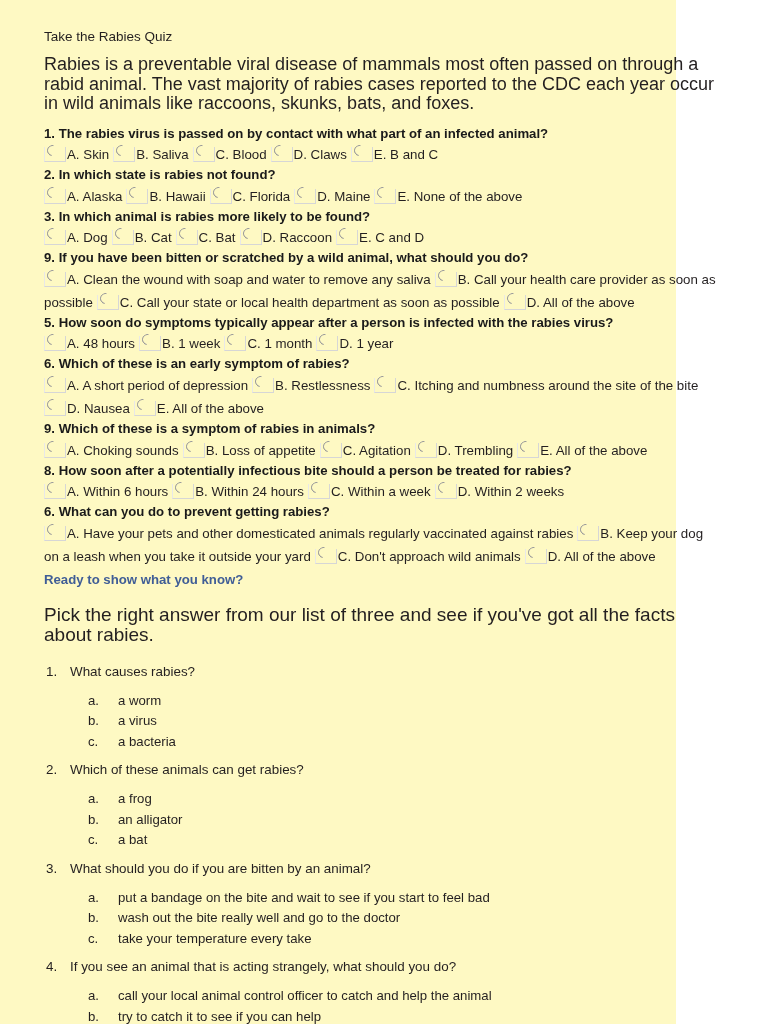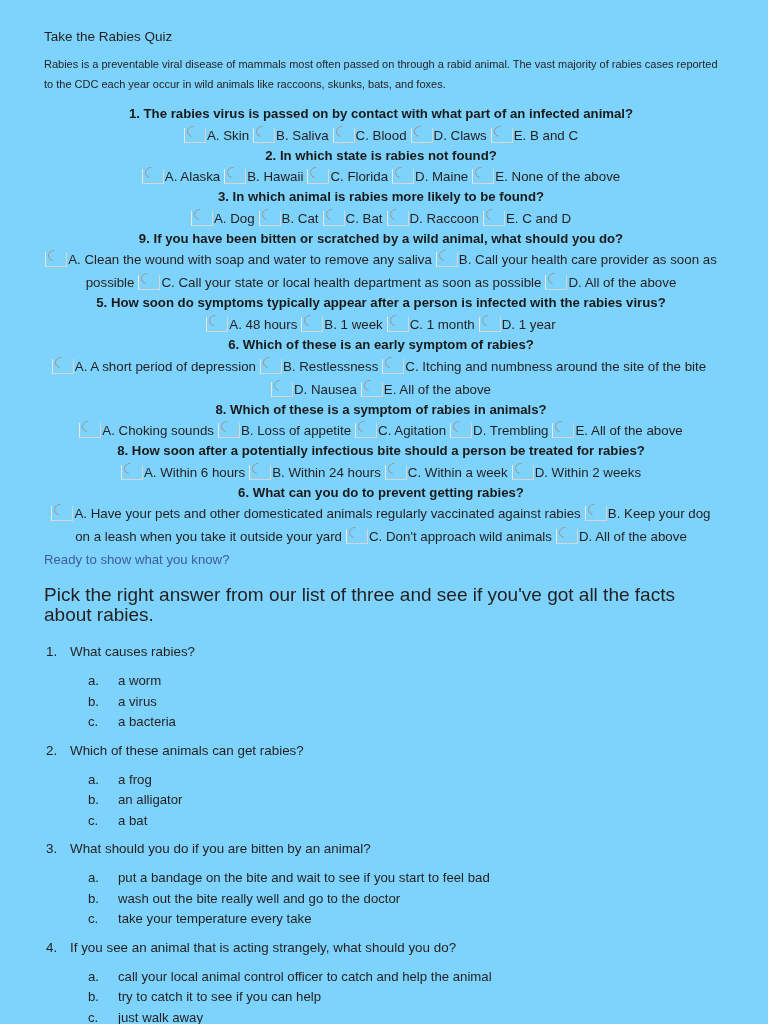--- a/index.html
+++ b/index.html
@@ -11,23 +11,23 @@
     width: 768px;
     height: 1024px;
     overflow: hidden;
     font-family: "Liberation Sans", sans-serif;
     color: #231f20;
     -webkit-font-smoothing: antialiased;
   }
 
   .page {
     position: relative;
-    width: 768px;
+    width: 676px;
     height: 1024px;
-    background: #7dd3fc;
+    background: #fef9c3;
     padding: 0;
     box-sizing: border-box;
   }
 
   .content {
     position: absolute;
     left: 44px;
     top: 27px;
     width: 674px;
   }
@@ -35,29 +35,29 @@
   
   .doc-title {
     font-size: 13.5px;
     line-height: 19px;
     color: #231f20;
     margin: 0 0 9px 0;
     font-weight: normal;
   }
 
   .intro {
-    font-size: 11px;
+    font-size: 18px;
     line-height: 19.5px;
     color: #231f20;
     margin: 0 0 11px 0;
     text-align: left;
   }
 
   
-  .quiz { margin: 0; text-align: center; }
+  .quiz { margin: 0; }
 
   .q-block { margin: 0; }
 
   .q-text {
     font-size: 13.2px;
     line-height: 18.6px;
     font-weight: bold;
     color: #1a1a1a;
     margin: 0;
   }
@@ -95,21 +95,21 @@
     border-bottom-color: transparent;
     transform: rotate(-35deg);
   }
   .opt-label { white-space: normal; }
   .opt-sep { display: inline-block; width: 4px; }
 
   
   .blue-head {
     font-size: 13.2px;
     line-height: 19px;
-    font-weight: normal;
+    font-weight: bold;
     color: #3f5d96;
     margin: 2px 0 16px 0;
   }
 
   .sub-intro {
     font-size: 19px;
     line-height: 20px;
     color: #231f20;
     margin: 4px 0 0 0;
   }
@@ -181,21 +181,21 @@
         </div>
         <div class="q-block">
           <div class="q-text">5. How soon do symptoms typically appear after a person is infected with the rabies virus?</div>
           <div class="q-options"><span class="radio" role="radio"></span><span class="opt-label">A. 48 hours</span><span class="opt-sep"></span><span class="radio" role="radio"></span><span class="opt-label">B. 1 week</span><span class="opt-sep"></span><span class="radio" role="radio"></span><span class="opt-label">C. 1 month</span><span class="opt-sep"></span><span class="radio" role="radio"></span><span class="opt-label">D. 1 year</span></div>
         </div>
         <div class="q-block">
           <div class="q-text">6. Which of these is an early symptom of rabies?</div>
           <div class="q-options"><span class="radio" role="radio"></span><span class="opt-label">A. A short period of depression</span><span class="opt-sep"></span><span class="radio" role="radio"></span><span class="opt-label">B. Restlessness</span><span class="opt-sep"></span><span class="radio" role="radio"></span><span class="opt-label">C. Itching and numbness around the site of the bite</span><span class="opt-sep"></span><span class="radio" role="radio"></span><span class="opt-label">D. Nausea</span><span class="opt-sep"></span><span class="radio" role="radio"></span><span class="opt-label">E. All of the above</span></div>
         </div>
         <div class="q-block">
-          <div class="q-text">8. Which of these is a symptom of rabies in animals?</div>
+          <div class="q-text">9. Which of these is a symptom of rabies in animals?</div>
           <div class="q-options"><span class="radio" role="radio"></span><span class="opt-label">A. Choking sounds</span><span class="opt-sep"></span><span class="radio" role="radio"></span><span class="opt-label">B. Loss of appetite</span><span class="opt-sep"></span><span class="radio" role="radio"></span><span class="opt-label">C. Agitation</span><span class="opt-sep"></span><span class="radio" role="radio"></span><span class="opt-label">D. Trembling</span><span class="opt-sep"></span><span class="radio" role="radio"></span><span class="opt-label">E. All of the above</span></div>
         </div>
         <div class="q-block">
           <div class="q-text">8. How soon after a potentially infectious bite should a person be treated for rabies?</div>
           <div class="q-options"><span class="radio" role="radio"></span><span class="opt-label">A. Within 6 hours</span><span class="opt-sep"></span><span class="radio" role="radio"></span><span class="opt-label">B. Within 24 hours</span><span class="opt-sep"></span><span class="radio" role="radio"></span><span class="opt-label">C. Within a week</span><span class="opt-sep"></span><span class="radio" role="radio"></span><span class="opt-label">D. Within 2 weeks</span></div>
         </div>
         <div class="q-block">
           <div class="q-text">6. What can you do to prevent getting rabies?</div>
           <div class="q-options"><span class="radio" role="radio"></span><span class="opt-label">A. Have your pets and other domesticated animals regularly vaccinated against rabies</span><span class="opt-sep"></span><span class="radio" role="radio"></span><span class="opt-label">B. Keep your dog on a leash when you take it outside your yard</span><span class="opt-sep"></span><span class="radio" role="radio"></span><span class="opt-label">C. Don't approach wild animals</span><span class="opt-sep"></span><span class="radio" role="radio"></span><span class="opt-label">D. All of the above</span></div>
         </div>

